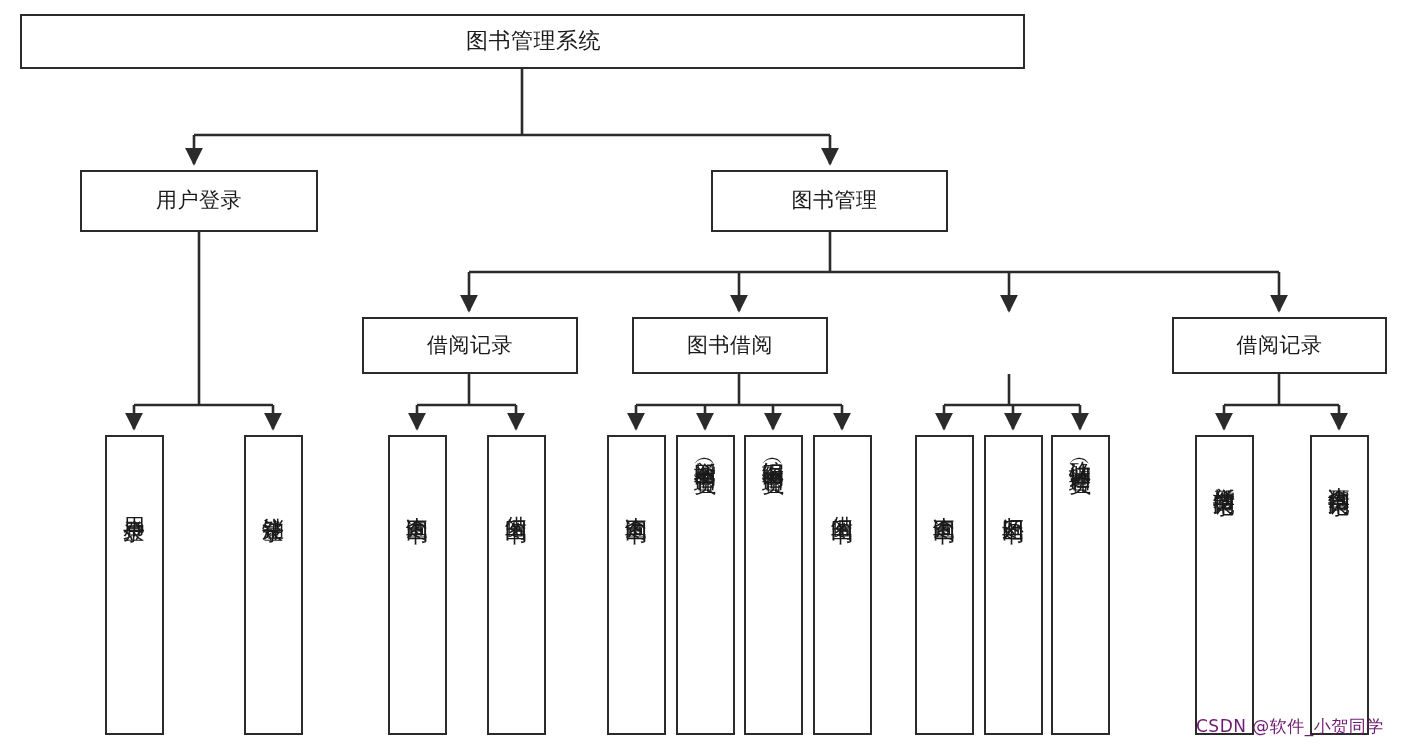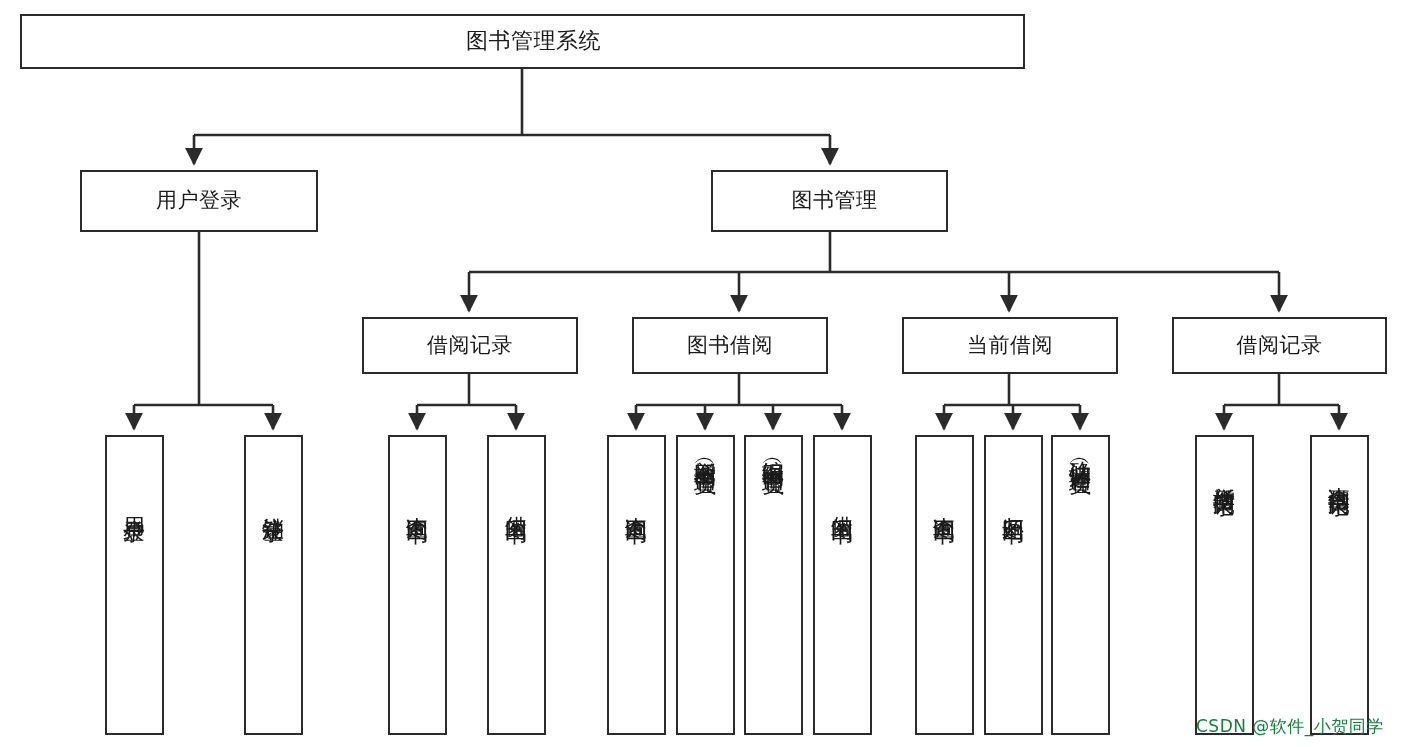--- a/index.html
+++ b/index.html
@@ -54,21 +54,21 @@
     font-size: 22px;
     line-height: 1.05;
     letter-spacing: 2px;
     white-space: nowrap;
   }
   .node.root .label {
     font-size: 22px;
   }
   #watermark {
     position: absolute;
-    color: #15803d;
+    color: #701a75;
     font-size: 17px;
     white-space: nowrap;
     letter-spacing: 0.5px;
   }
 </style>
 </head>
 <body>
 
 <div id="canvas">
 
@@ -133,23 +133,20 @@
   <div class="node horiz" style="left:711px; top:170px; width:237px; height:62px;padding-left:10px;">
     <span class="label">图书管理</span>
   </div>
 
   <div class="node horiz" style="left:362px; top:317px; width:216px; height:57px;">
     <span class="label">借阅记录</span>
   </div>
   <div class="node horiz" style="left:632px; top:317px; width:196px; height:57px;">
     <span class="label">图书借阅</span>
   </div>
-  <div class="node horiz" style="left:902px; top:317px; width:216px; height:57px;">
-    <span class="label">当前借阅</span>
-  </div>
   <div class="node horiz" style="left:1172px; top:317px; width:215px; height:57px;">
     <span class="label">借阅记录</span>
   </div>
 
   <div class="node vert" style="left:105px; top:435px; width:59px; height:300px; padding-top:62px;">
     <span class="label">用户登录</span>
   </div>
   <div class="node vert" style="left:244px; top:435px; width:59px; height:300px; padding-top:62px;">
     <span class="label">注销登录</span>
   </div>

